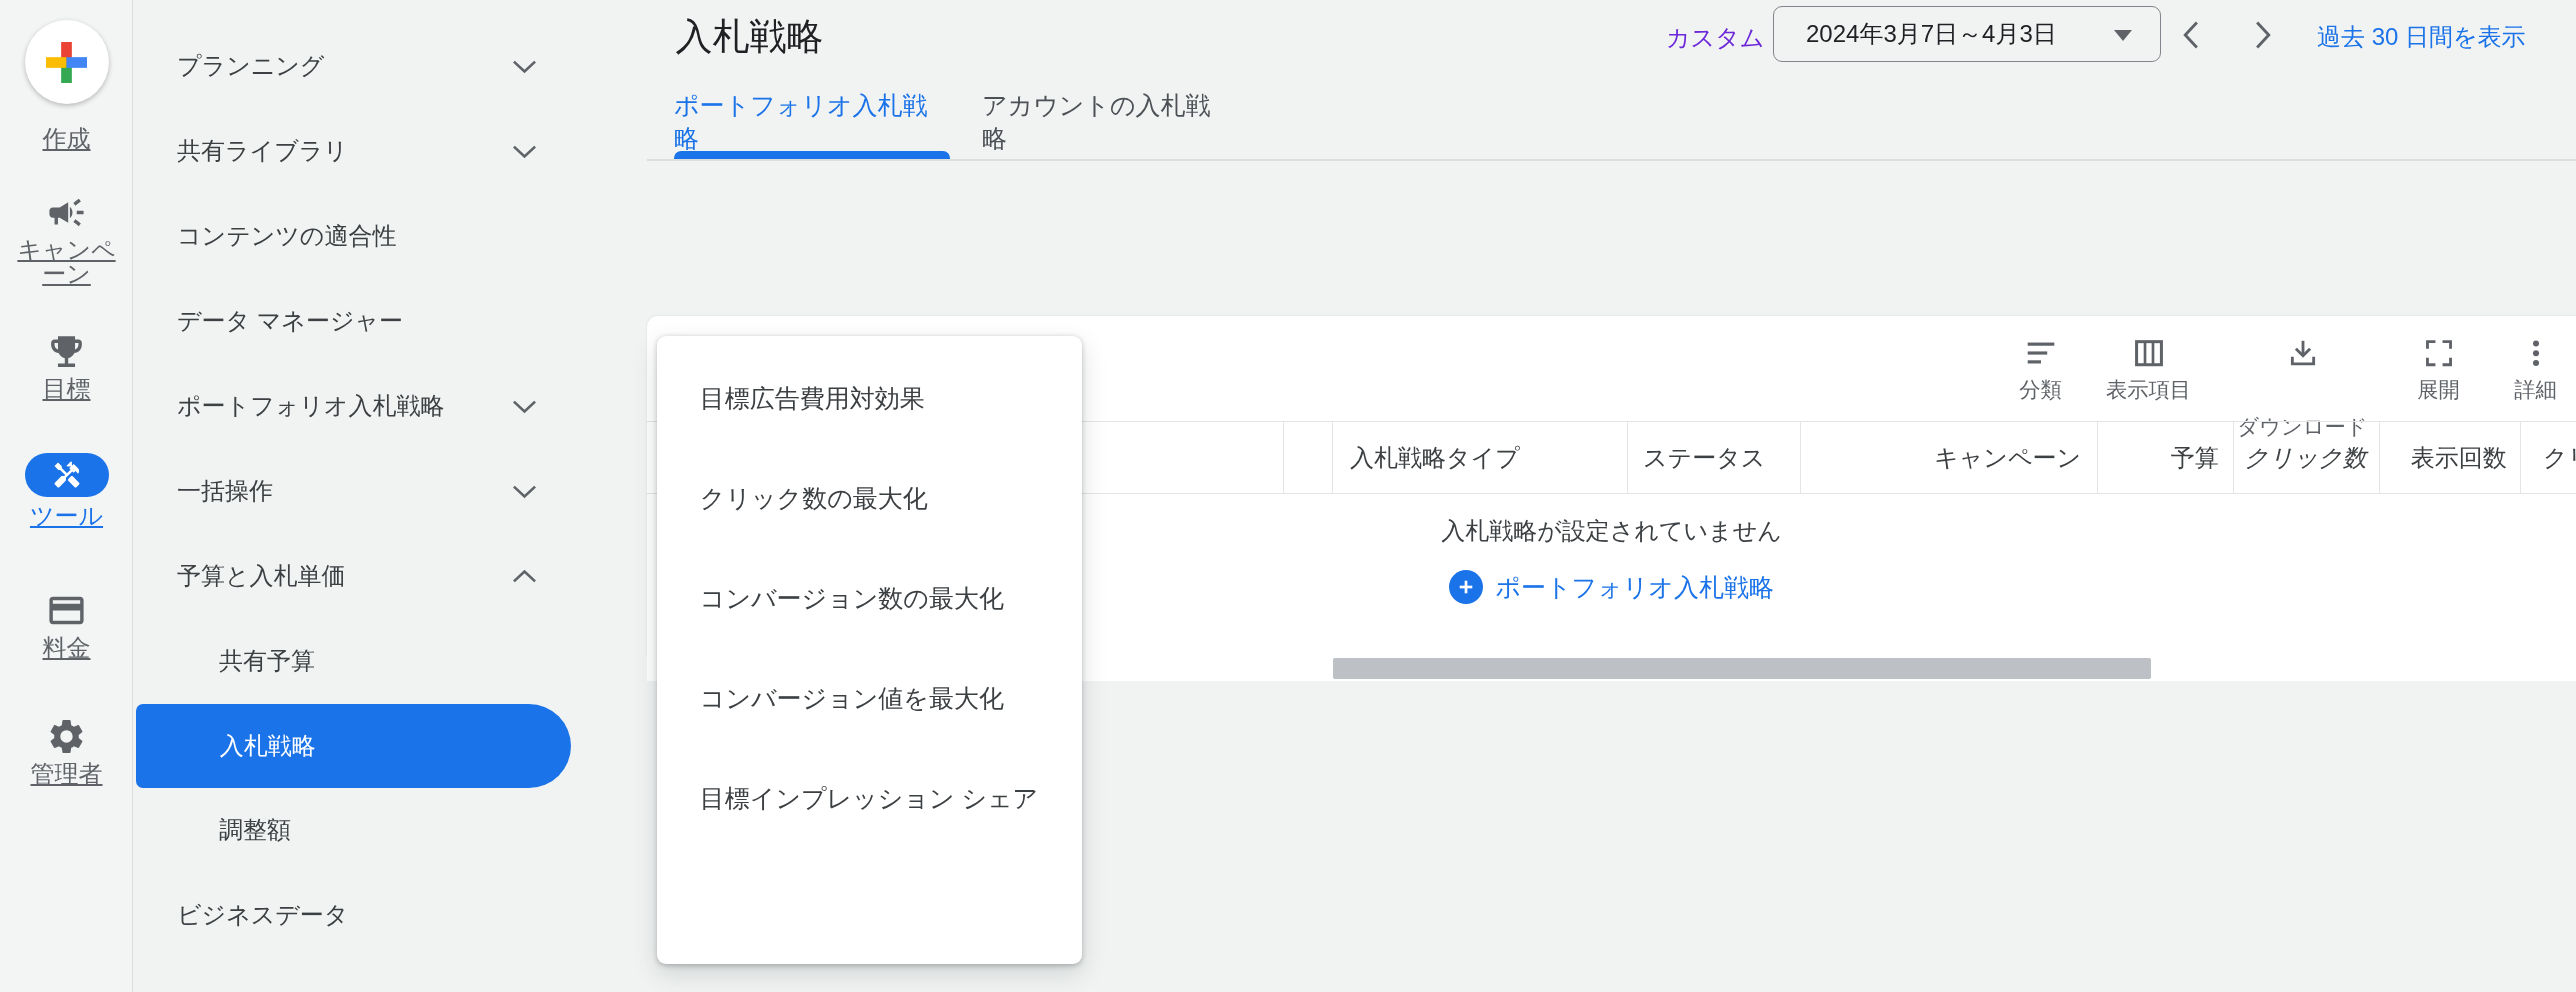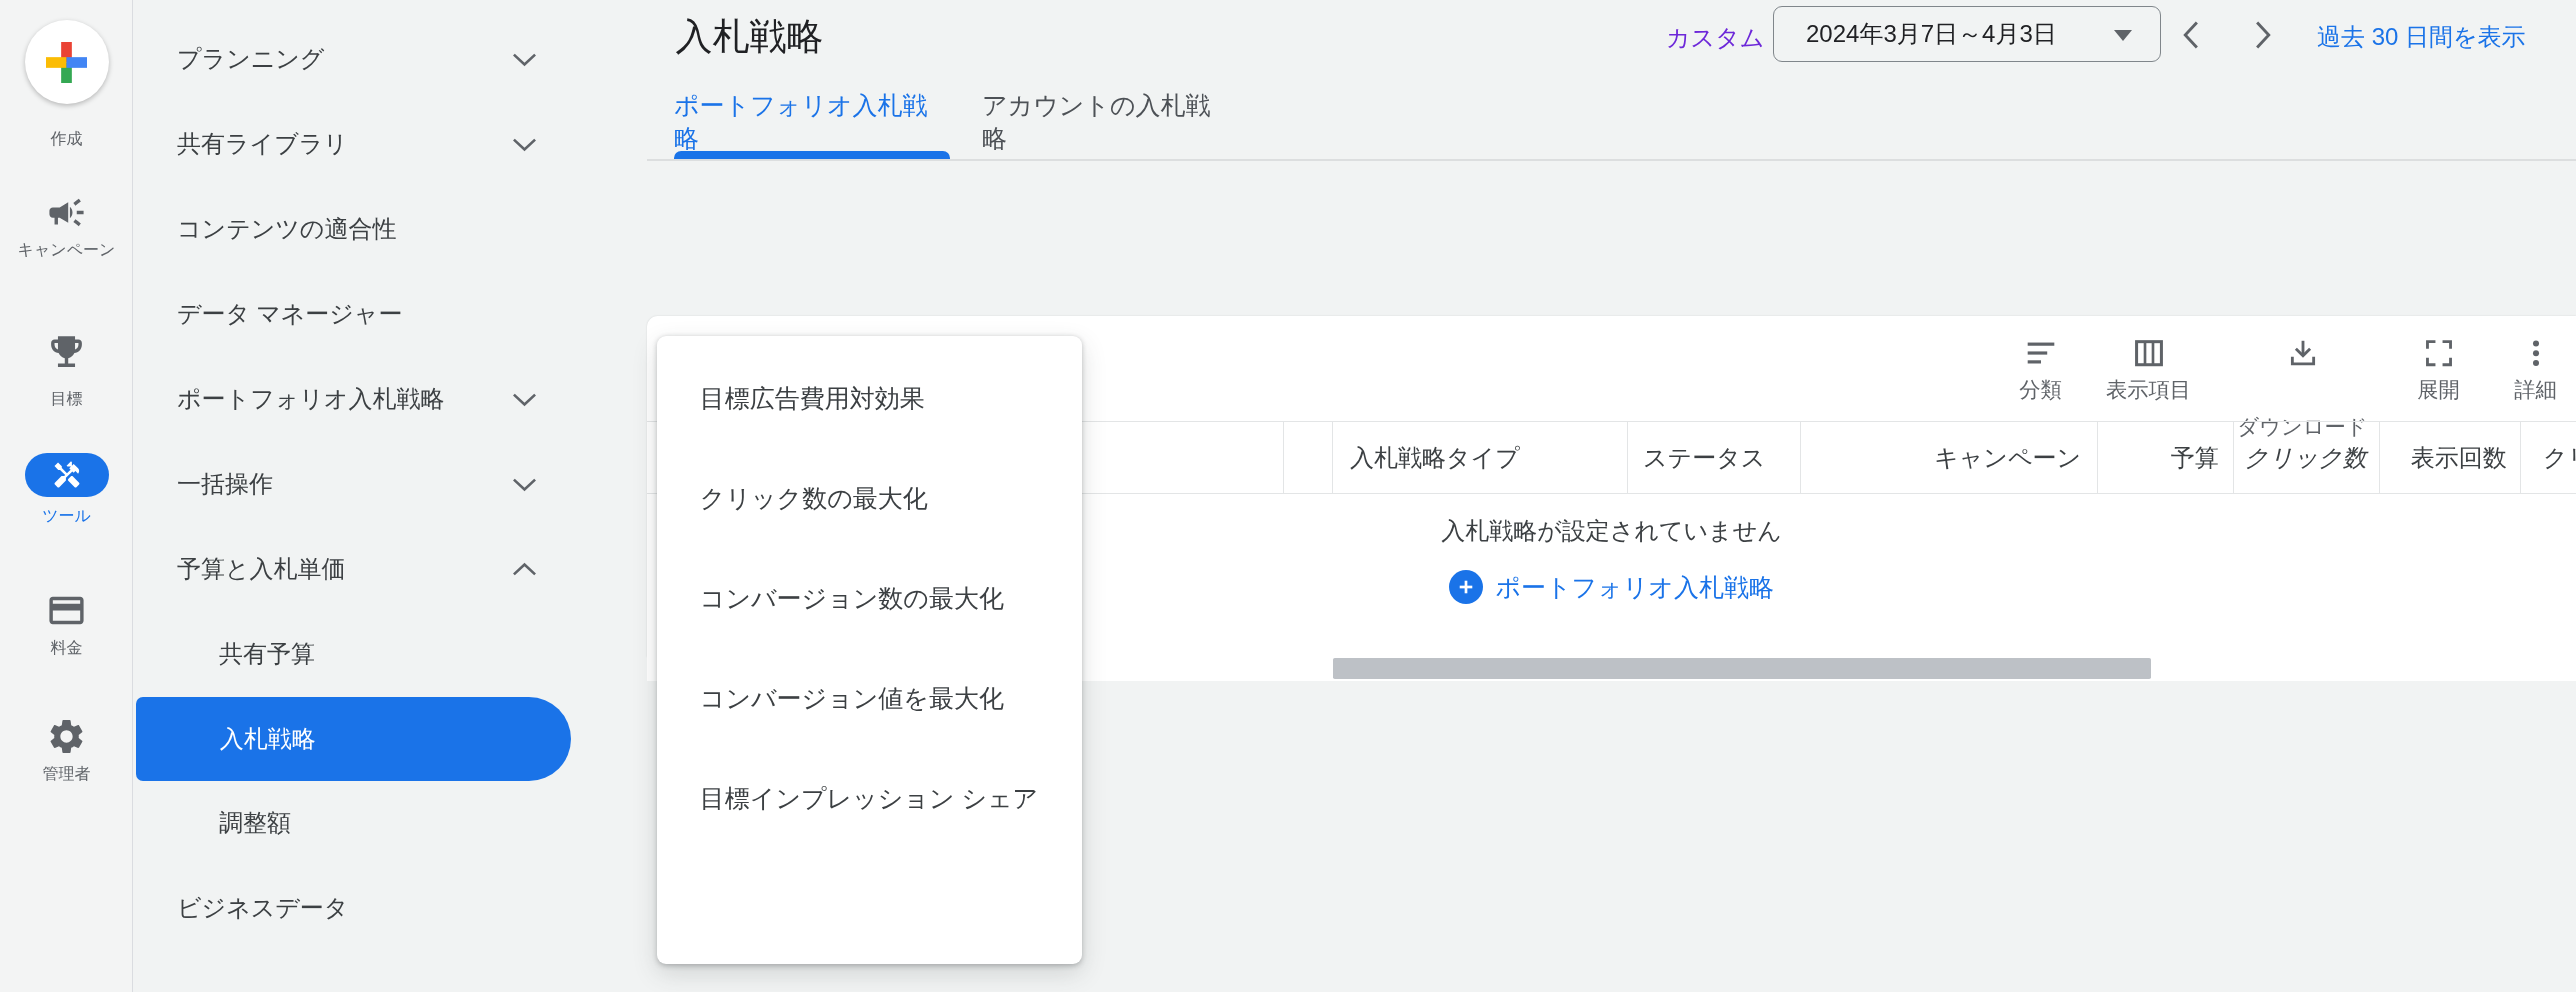--- a/index.html
+++ b/index.html
@@ -6,28 +6,28 @@
   html,body { width:2576px; height:992px; }
   .page {
     position:relative; width:2576px; height:992px; overflow:hidden;
     background:#f1f3f3; font-family:"Liberation Sans","DejaVu Sans",sans-serif;
     color:#3c4043; -webkit-font-smoothing:antialiased;
   }
   
   .rail { position:absolute; left:0; top:0; width:133px; height:992px;
           background:#f3f4f4; border-right:0.9px solid #dadce0; z-index:5; }
   .rail-item { position:absolute; left:0; width:133px; text-align:center; cursor:pointer; }
-  .rail-label { font-size:16px; color:#5f6368; line-height:24px; }
+  .rail-label { font-size:24px; color:#5f6368; line-height:24px;text-decoration:underline; }
   .create-circle { width:84px; height:84px; border-radius:50%; background:#fff; margin:0 auto;
                    box-shadow:0 1.8px 5.3px rgba(0,0,0,.25); display:flex; align-items:center; justify-content:center; }
   .tools-pill { width:84px; height:44px; border-radius:22px; background:#1a73e8; margin:0 auto;
                 display:flex; align-items:center; justify-content:center; }
   .rail-ic { display:block; margin:0 auto; }
   
-  .sidenav { position:absolute; left:133px; top:5px; width:514px; height:872px; padding-top:11.6px; z-index:4;font-family:Liberation Serif, serif; }
+  .sidenav { position:absolute; left:133px; top:12px; width:514px; height:872px; padding-top:11.6px; z-index:4; }
   .nav-item { position:relative; height:85px; display:flex; align-items:center;
               padding-left:44px; font-size:24px; color:#3c4043; cursor:pointer; }
   .nav-item.child { padding-left:86px; }
   .nav-item.selected { background:#1a73e8; color:#fff; border-radius:7.1px 43px 43px 7.1px;
                        margin-left:2.7px; width:435px; height:84px; padding-left:84px; font-weight:500; }
   .nav-chev { position:absolute; left:378px; top:50%; margin-top:-7.1px; }
   
   .main { position:absolute; left:647px; top:0; width:1929px; height:992px; }
   .page-title { position:absolute; left:28.4px; top:11.6px; font-size:37px; color:#202124; font-weight:400; }
   .custom-label { position:absolute; left:1019px; top:22px; font-size:24px; color:#6d28d9; }
@@ -102,21 +102,21 @@
       <svg class="rail-ic" width="41" height="41" viewBox="0 0 24 24" fill="#5f6368">
         <path d="M18 11v2h4v-2h-4zm-2 6.61c.96.71 2.21 1.65 3.2 2.39.4-.53.8-1.07 1.2-1.6-.99-.74-2.24-1.68-3.2-2.4-.4.54-.8 1.08-1.2 1.61zM20.4 5.6c-.4-.53-.8-1.07-1.2-1.6-.99.74-2.24 1.68-3.2 2.4.4.53.8 1.07 1.2 1.6.96-.72 2.21-1.65 3.2-2.4zM4 9c-1.1 0-2 .9-2 2v2c0 1.1.9 2 2 2h1v4h2v-4h1l5 3V6L8 9H4zm11.5 3c0-1.33-.58-2.53-1.5-3.35v6.69c.92-.81 1.5-2.01 1.5-3.34z"></path>
       </svg>
       <div class="rail-label" style="margin-top:5.3px;padding:0 12.4px;">キャンペーン</div>
     </div>
 
     <div class="rail-item" style="top:331px;">
       <svg class="rail-ic" width="41" height="41" viewBox="0 0 24 24" fill="#5f6368">
         <path d="M19 5h-2V3H7v2H5c-1.1 0-2 .9-2 2v1c0 2.55 1.92 4.63 4.39 4.94.63 1.5 1.98 2.63 3.61 2.96V19H7v2h10v-2h-4v-3.1c1.63-.33 2.98-1.46 3.61-2.96C19.08 12.63 21 10.55 21 8V7c0-1.1-.9-2-2-2zM5 8V7h2v3.82C5.84 10.4 5 9.3 5 8zm14 0c0 1.3-.84 2.4-2 2.82V7h2v1z"></path>
       </svg>
-      <div class="rail-label" style="margin-top:15px;">目標</div>
+      <div class="rail-label" style="margin-top:5px;">目標</div>
     </div>
 
     <div class="rail-item" style="top:453px;">
       <div class="tools-pill">
         <svg width="30" height="30" viewBox="0 0 24 24" fill="#ffffff">
           <path d="M21.67 18.17l-5.3-5.3h-.99l-2.54 2.54v.99l5.3 5.3c.39.39 1.02.39 1.41 0l2.12-2.12c.39-.38.39-1.02 0-1.41zM17.34 10.19l1.41-1.41 2.12 2.12c1.17-1.17 1.17-3.07 0-4.24l-3.54-3.54-1.41 1.41V1.71l-.7-.71-3.54 3.54.71.71h2.83l-1.41 1.41 1.06 1.06-2.89 2.89-4.13-4.13V5.06L4.83 2.04 2 4.87 5.03 7.9h1.41l4.13 4.13-.85.85H7.6l-5.3 5.3c-.39.39-.39 1.02 0 1.41l2.12 2.12c.39.39 1.02.39 1.41 0l5.3-5.3v-2.12l5.15-5.15 1.06 1.05z"></path>
         </svg>
       </div>
       <div class="rail-label" style="margin-top:7.1px;color:#1a73e8;">ツール</div>
     </div>

